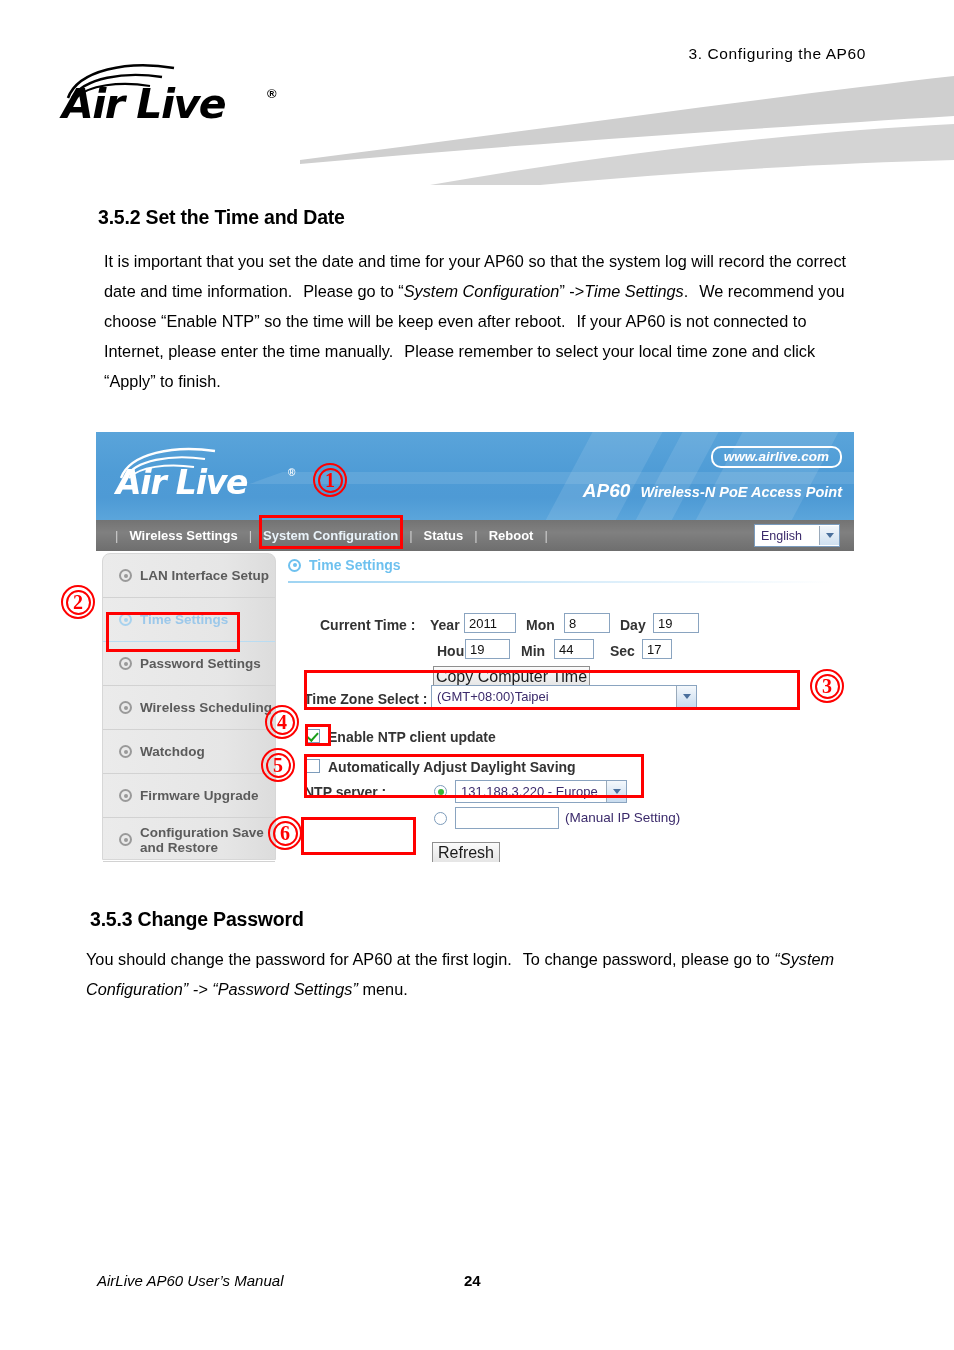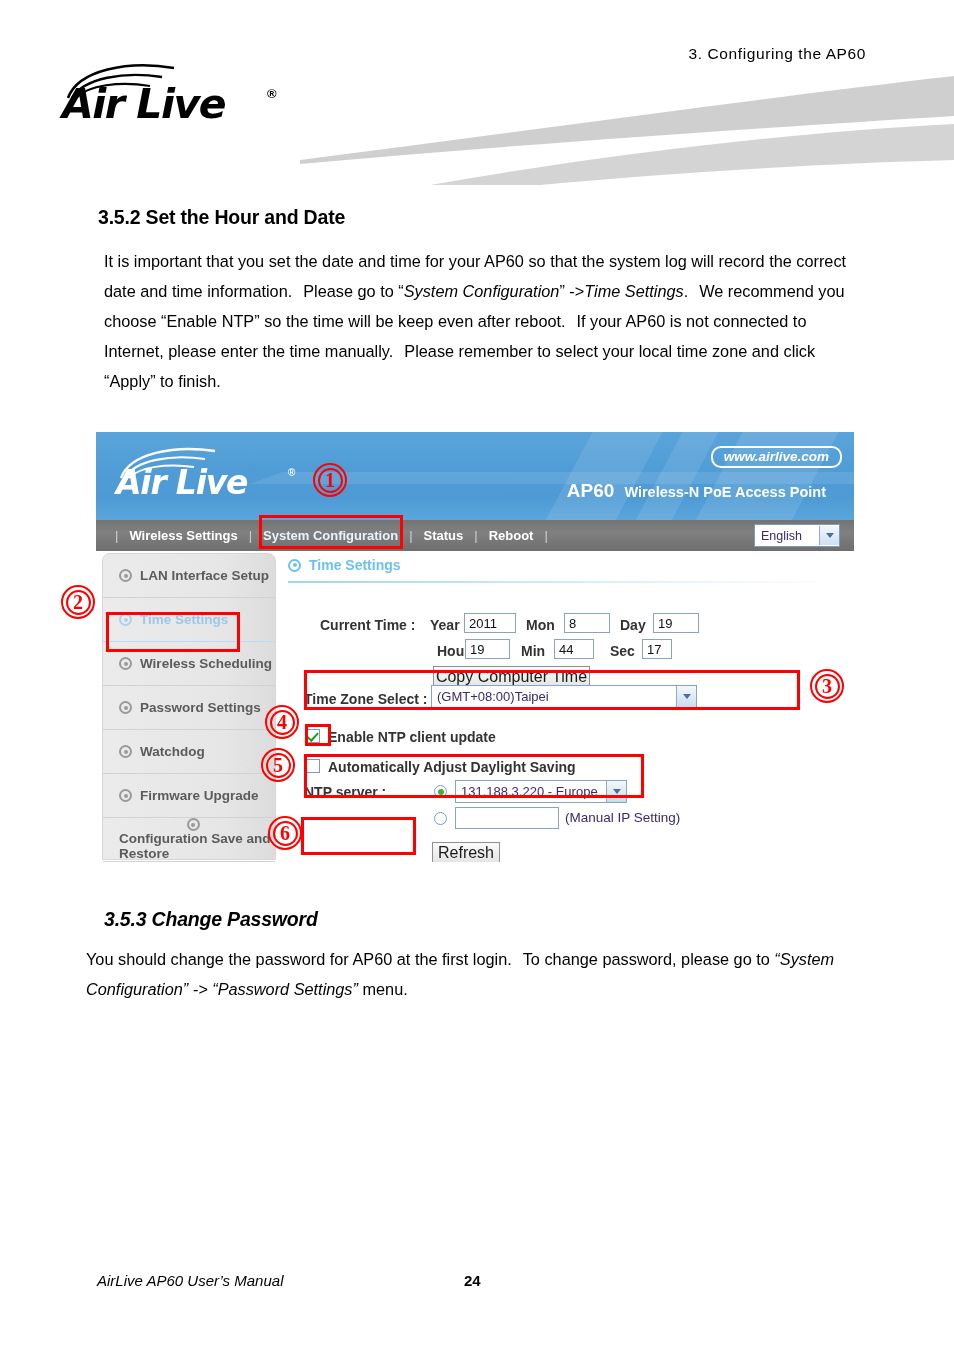--- a/index.html
+++ b/index.html
@@ -64,21 +64,21 @@
   
   .sec-title {
     position: absolute;
     font-size: 19.5px;
     font-weight: bold;
     color: #000;
     letter-spacing: -0.2px;
     white-space: nowrap;
   }
   #sec-352 { left: 98px; top: 206px; }
-  #sec-353 { left: 104px; top: 908px; font-style: italic; }
+  #sec-353 { left: 90px; top: 908px; }
 
   .para {
     position: absolute;
     font-size: 16.3px;
     line-height: 30px;
     color: #000;
   }
   #para-352 { left: 104px; top: 246px; width: 760px; }
   #para-353 { left: 86px; top: 944px; width: 790px; }
   .para i { font-style: italic; }
@@ -115,23 +115,23 @@
     font-size: 33px; font-weight: 900; font-style: italic;
     letter-spacing: -1.2px; color: #ffffff; line-height: 1;
   }
   .banner-logo .reg {
     position: absolute; left: 172px; top: 21px;
     font-size: 10px; font-weight: 700; color: #fff;
   }
   .banner-logo .arcs { position: absolute; left: 0; top: 0; }
 
   .banner-model {
-    position: absolute; right: 28px; top: 48px;
+    position: absolute; right: 12px; top: 48px;
     color: #ffffff; white-space: nowrap;
-    font-weight: bold;
+    font-style: italic; font-weight: bold;
   }
   .banner-model .mdl { font-size: 19px; letter-spacing: 0px; }
   .banner-model .desc { font-size: 14.5px; margin-left: 10px; }
 
   .banner-url {
     position: absolute; right: 12px; top: 14px;
     border: 2px solid #ffffff;
     border-radius: 10px;
     padding: 1px 11px 2px 11px;
     color: #ffffff;
@@ -195,21 +195,21 @@
     position: relative;
     height: 43px;
     display: flex; align-items: center;
     padding-left: 16px;
     font-size: 13.5px;
     font-weight: bold;
     color: #5b5b5b;
     border-bottom: 1px solid #d2d2d2;
     white-space: nowrap;
   }
-  .side-item.two { line-height: 15px; white-space: normal; flex-direction: column; }
+  .side-item.two { line-height: 15px; white-space: normal; }
   .side-item.active { color: #9cc8ea; border-bottom: 1px solid #b9dcf2; }
   .bullet {
     width: 13px; height: 13px; margin-right: 8px; flex: 0 0 auto;
     border-radius: 50%;
     border: 2px solid #9a9a9a;
     box-sizing: border-box;
     position: relative;
   }
   .bullet::after {
     content:""; position:absolute; left:2.5px; top:2.5px;
@@ -369,21 +369,21 @@
     <svg class="arcs" width="120" height="40" viewBox="0 0 120 40">
       <path d="M6,36 C16,8 66,-2 112,6" stroke="#000" stroke-width="2.6" fill="none"></path>
       <path d="M10,36 C22,16 62,9 100,15" stroke="#000" stroke-width="2.4" fill="none"></path>
       <path d="M14,36 C26,23 58,19 88,24" stroke="#000" stroke-width="2.2" fill="none"></path>
     </svg>
     <div class="wordmark">Air Live</div>
     <div class="reg">®</div>
   </div>
 </div>
 
-<div class="sec-title" id="sec-352">3.5.2 Set the Hour and Date</div>
+<div class="sec-title" id="sec-352">3.5.2 Set the Time and Date</div>
 
 <div class="para" id="para-352">
   <span>It is important that you set the date and time for your AP60 so that the system log will record the correct date and time information.</span><span class="sp"></span><span>Please go to “</span><i>System Configuration</i><span>” -&gt;</span><i>Time Settings</i><span>.</span><span class="sp"></span><span>We recommend you choose “Enable NTP” so the time will be keep even after reboot.</span><span class="sp"></span><span>If your AP60 is not connected to Internet, please enter the time manually.</span><span class="sp"></span><span>Please remember to select your local time zone and click “Apply” to finish.</span>
 </div>
 
 <div class="shot">
 
   <div class="shot-banner">
     <div class="stripe" style="left:470px;top:-30px;width:70px;height:160px;"></div>
     <div class="stripe" style="left:560px;top:-30px;width:36px;height:160px;"></div>
@@ -434,25 +434,25 @@
       <div class="side-item">
         <span class="bullet"></span>
         <span>LAN Interface Setup</span>
       </div>
       <div class="side-item active">
         <span class="bullet"></span>
         <span>Time Settings</span>
       </div>
       <div class="side-item">
         <span class="bullet"></span>
+        <span>Password Settings</span>
+      </div>
+      <div class="side-item">
+        <span class="bullet"></span>
         <span>Wireless Scheduling</span>
-      </div>
-      <div class="side-item">
-        <span class="bullet"></span>
-        <span>Password Settings</span>
       </div>
       <div class="side-item">
         <span class="bullet"></span>
         <span>Watchdog</span>
       </div>
       <div class="side-item">
         <span class="bullet"></span>
         <span>Firmware Upgrade</span>
       </div>
       <div class="side-item two">

